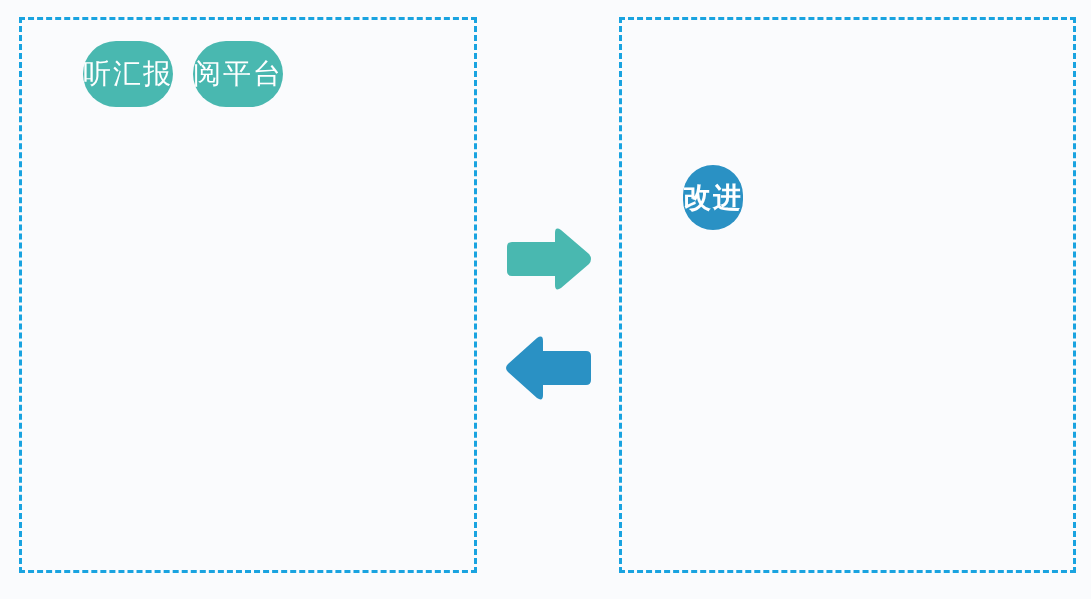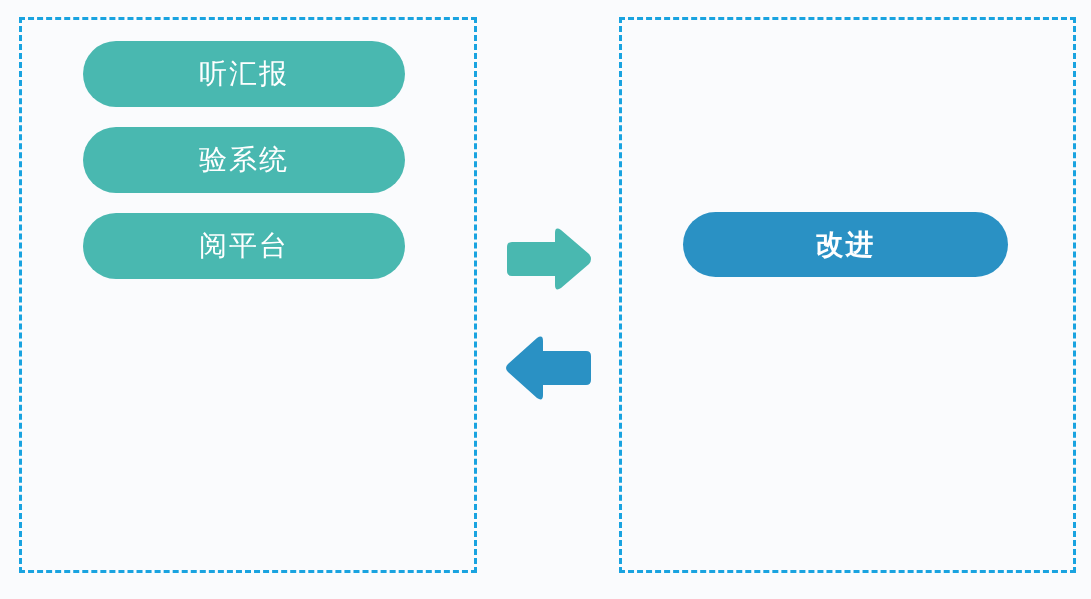--- a/index.html
+++ b/index.html
@@ -33,34 +33,33 @@
     left: 619px;
     top: 17px;
     width: 457px;
     height: 556px;
   }
 
   
   .pill-column {
     position: absolute;
     display: flex;
-    flex-direction: column;
+    flex-direction: row;
   }
   #left-column {
     left: 83px;
     top: 41px;
     width: 322px;
     gap: 20px;
   }
   #right-column {
     left: 683px;
     top: 165px;
     width: 325px;
     gap: 21px;
-    margin-top: 47px;
   }
 
   .pill {
     box-sizing: border-box;
     display: flex;
     align-items: center;
     justify-content: center;
     border-radius: 999px;
     color: #ffffff;
     letter-spacing: 2px;
@@ -104,23 +103,20 @@
 
   <div class="group-box" id="left-group"></div>
 
   <div class="group-box" id="right-group"></div>
 
   <div class="pill-column" id="left-column">
     <div class="pill pill-teal">
       <span>听汇报</span>
     </div>
     <div class="pill pill-teal">
-      <span>验系统</span>
-    </div>
-    <div class="pill pill-teal">
       <span>阅平台</span>
     </div>
   </div>
 
   <div class="pill-column" id="right-column">
     <div class="pill pill-blue">
       <span>改进</span>
     </div>
   </div>
 

